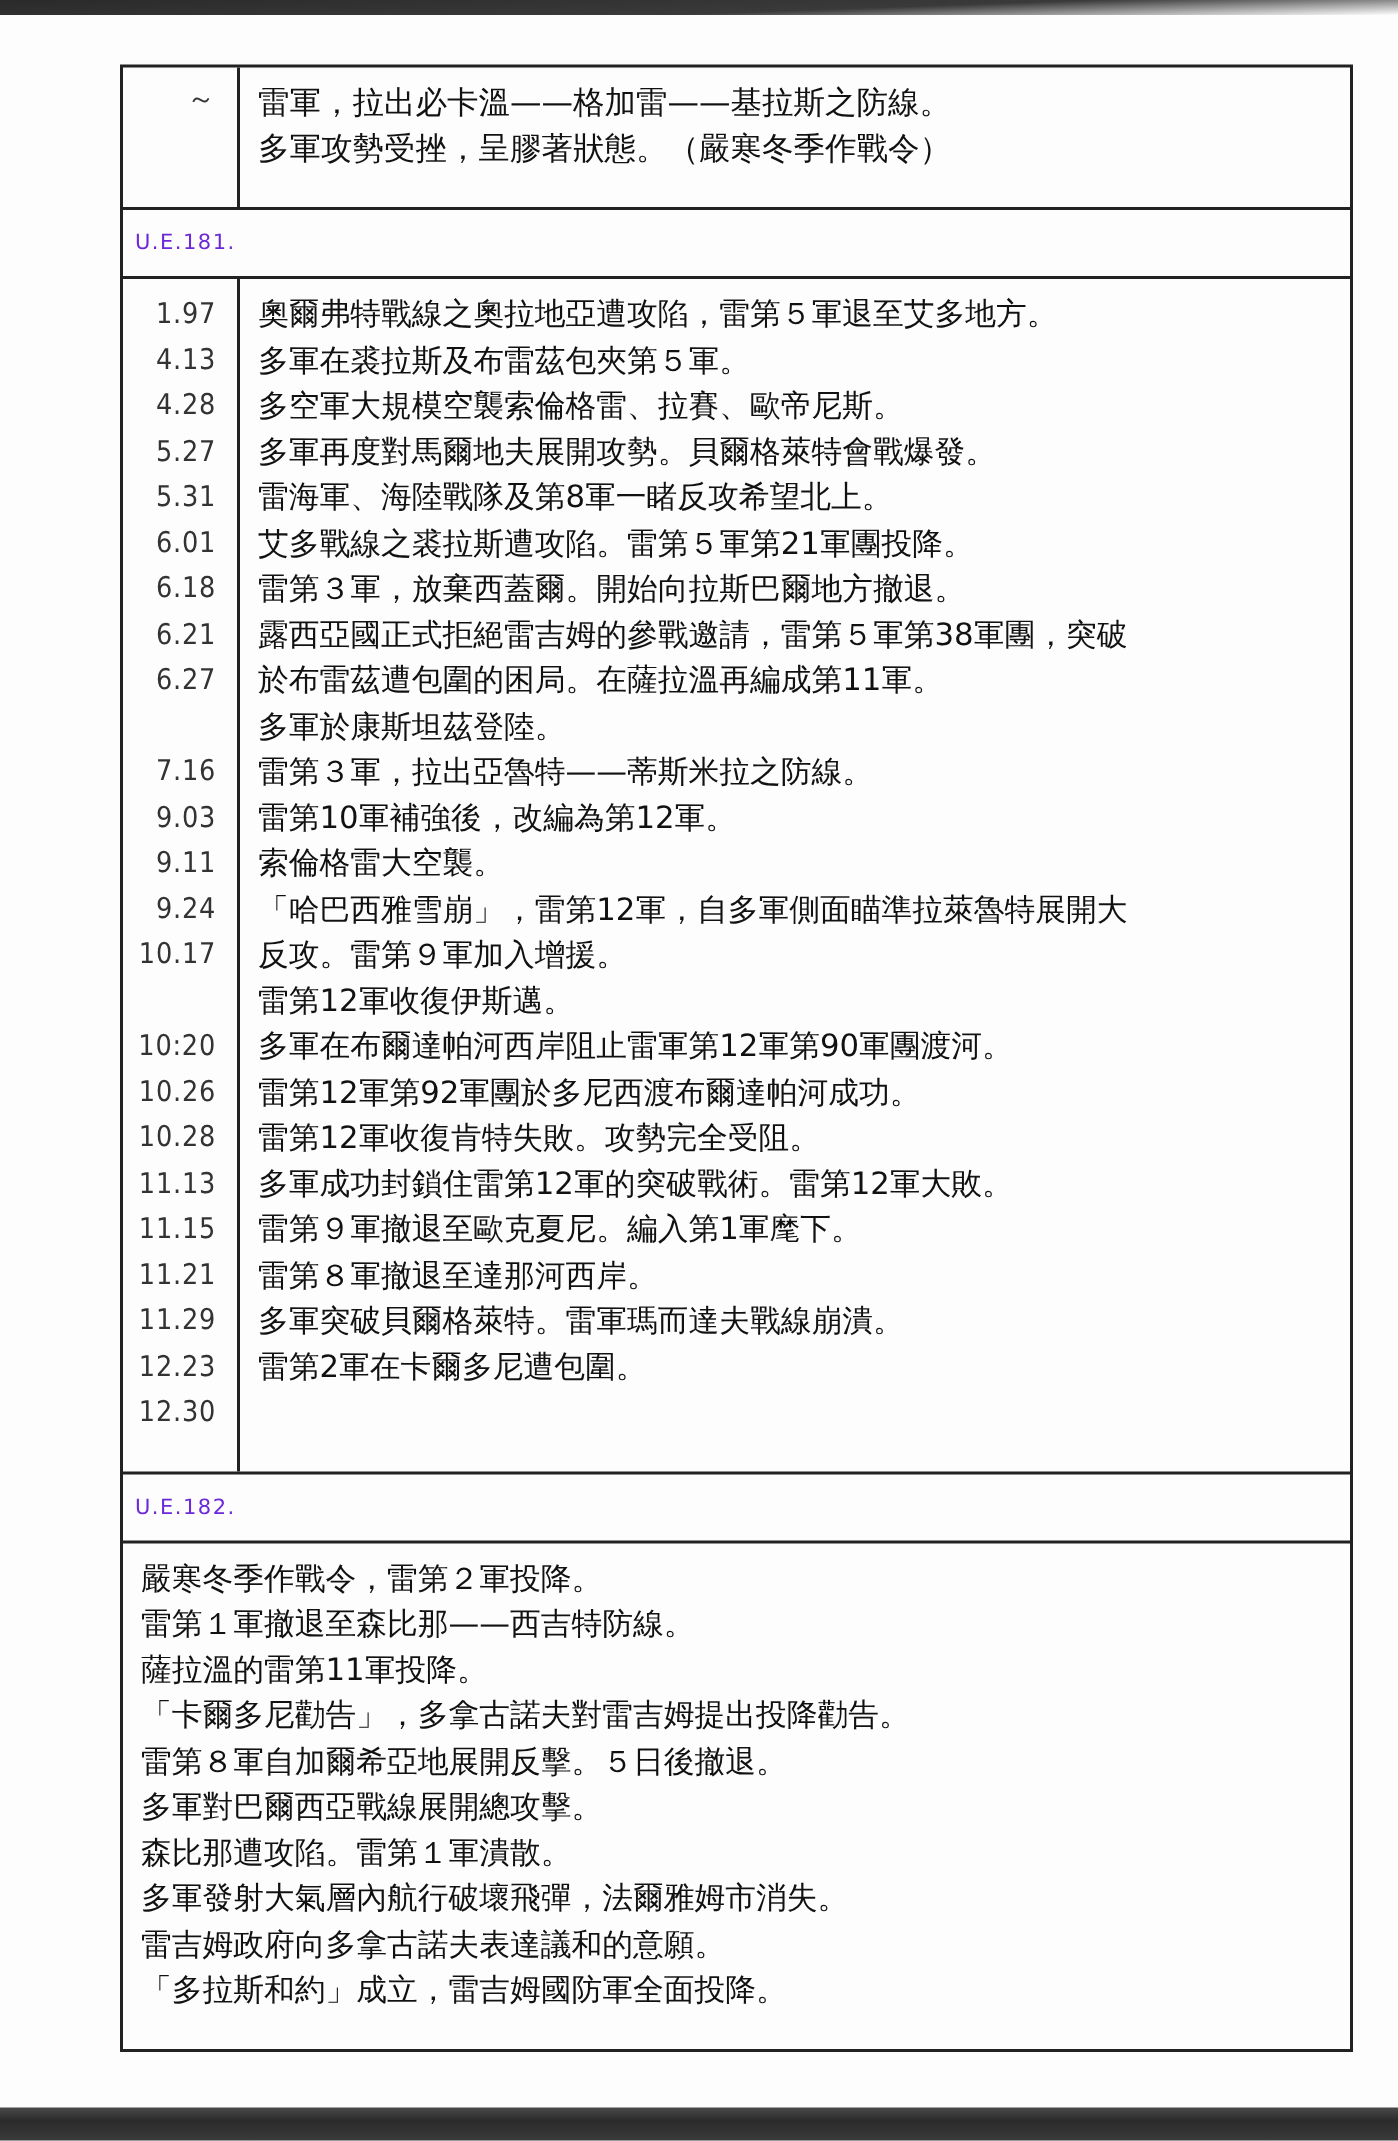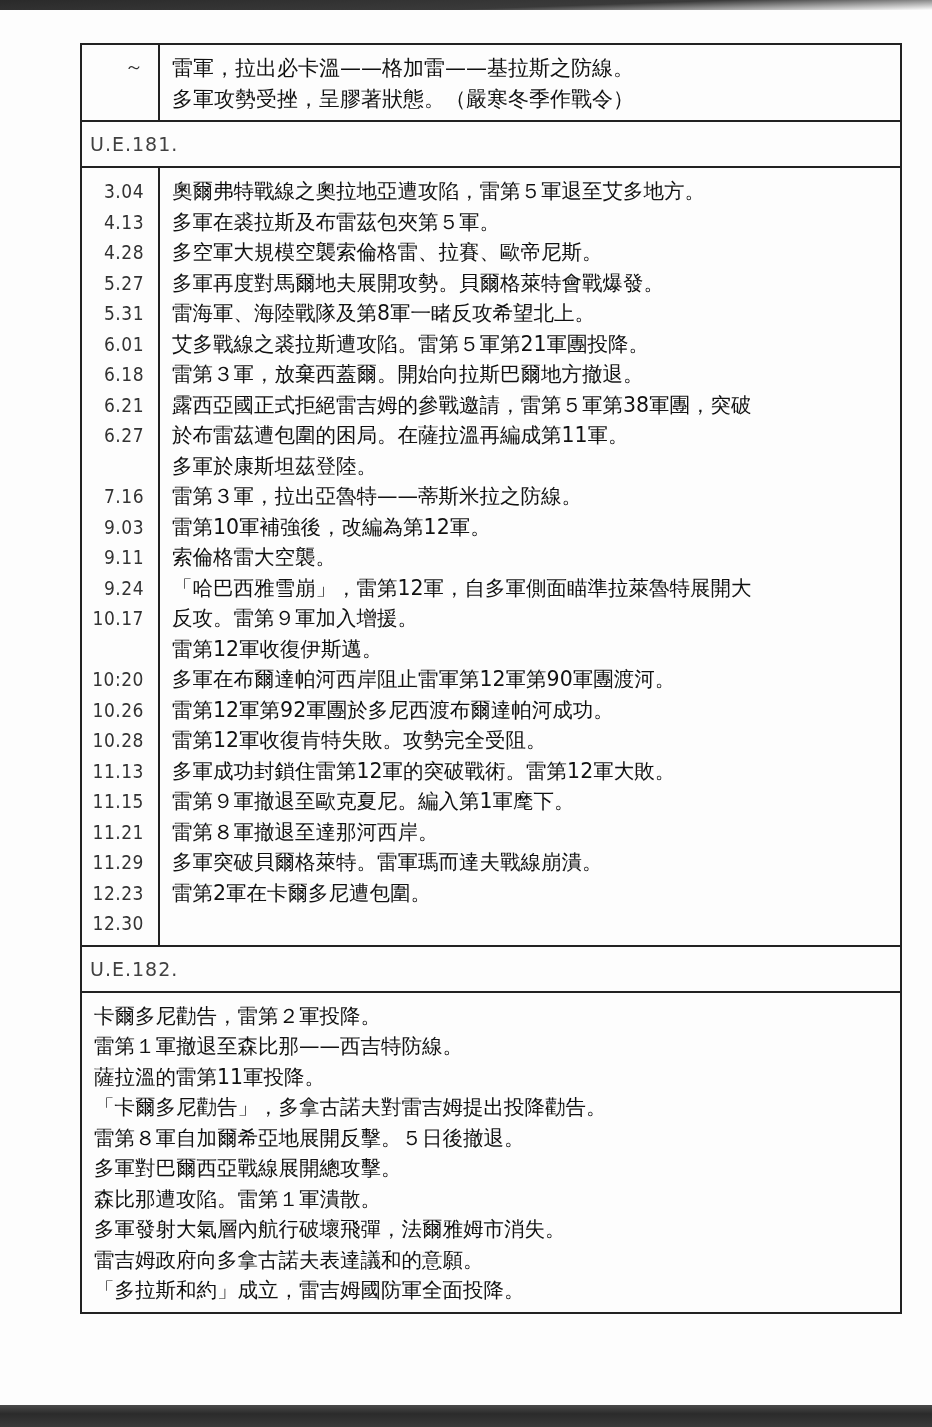--- a/index.html
+++ b/index.html
@@ -17,53 +17,53 @@
       position: absolute; left: 0; top: 1405px; width: 932px; height: 22px;
       background: linear-gradient(180deg, #4a4a4a 0%, #2b2b2b 40%, #3a3a3a 100%);
     }
     .timeline {
       position: absolute; left: 80px; top: 43px; width: 822px;
       border: 2px solid #222; border-collapse: collapse;
       box-sizing: border-box;
     }
     .row { display: flex; border-bottom: 2px solid #222; }
     .row:last-child { border-bottom: none; }
-    .year-row { height: 44px; align-items: center; padding-left: 8px; font-size: 19px; letter-spacing: 1px; color: #404040; }
+    .year-row { height: 44px; align-items: center; padding-left: 8px; font-size: 14px; letter-spacing: 1px; color: #6d28d9; }
     .block { display: flex; }
     .date-col {
       width: 78px; flex: 0 0 78px; border-right: 2px solid #222;
       text-align: right; box-sizing: border-box; padding-right: 14px;
     }
     .text-col { flex: 1; padding-left: 12px; }
     .line { height: 30.5px; line-height: 30.5px; font-size: 20.5px; white-space: nowrap; }
     .date { height: 30.5px; line-height: 30.5px; font-size: 19px; color: #333; font-family: "DejaVu Sans Condensed", "DejaVu Sans", sans-serif; letter-spacing: 0.5px; }
     .intro .line { font-size: 21px; }
     .intro .date-col { padding-top: 6px; font-size: 20px; }
     .pad-top { padding-top: 8px; }
-    .pad-bottom { padding-bottom: 6px; }
+    .pad-bottom { padding-bottom: 24px; }
   </style>
 </head>
 <body>
 
 <div class="scan-top"></div>
 
 <div class="timeline" id="timeline">
   <div class="row block intro">
     <div class="date-col">
       <div class="date">～</div>
     </div>
     <div class="text-col pad-top pad-bottom">
       <div class="line">雷軍，拉出必卡溫——格加雷——基拉斯之防線。</div>
       <div class="line">多軍攻勢受挫，呈膠著狀態。（嚴寒冬季作戰令）</div>
     </div>
   </div>
 <div class="row year-row">U.E.181.</div>
     <div class="row block">
       <div class="date-col pad-top pad-bottom">
-        <div class="date">3.04</div>
+        <div class="date">1.97</div>
         <div class="date">4.13</div>
         <div class="date">4.28</div>
         <div class="date">5.27</div>
         <div class="date">5.31</div>
         <div class="date">6.01</div>
         <div class="date">6.18</div>
         <div class="date">6.21</div>
         <div class="date">6.27</div>
         <div class="date">&nbsp;</div>
         <div class="date">7.16</div>
@@ -105,21 +105,21 @@
         <div class="line">多軍成功封鎖住雷第12軍的突破戰術。雷第12軍大敗。</div>
         <div class="line">雷第９軍撤退至歐克夏尼。編入第1軍麾下。</div>
         <div class="line">雷第８軍撤退至達那河西岸。</div>
         <div class="line">多軍突破貝爾格萊特。雷軍瑪而達夫戰線崩潰。</div>
         <div class="line">雷第2軍在卡爾多尼遭包圍。</div>
       </div>
     </div>
     <div class="row year-row">U.E.182.</div>
     <div class="row block">
       <div class="text-col pad-top pad-bottom">
-        <div class="line">卡爾多尼勸告，雷第２軍投降。</div>
+        <div class="line">嚴寒冬季作戰令，雷第２軍投降。</div>
         <div class="line">雷第１軍撤退至森比那——西吉特防線。</div>
         <div class="line">薩拉溫的雷第11軍投降。</div>
         <div class="line">「卡爾多尼勸告」，多拿古諾夫對雷吉姆提出投降勸告。</div>
         <div class="line">雷第８軍自加爾希亞地展開反擊。５日後撤退。</div>
         <div class="line">多軍對巴爾西亞戰線展開總攻擊。</div>
         <div class="line">森比那遭攻陷。雷第１軍潰散。</div>
         <div class="line">多軍發射大氣層內航行破壞飛彈，法爾雅姆市消失。</div>
         <div class="line">雷吉姆政府向多拿古諾夫表達議和的意願。</div>
         <div class="line"> 「多拉斯和約」成立，雷吉姆國防軍全面投降。</div>
       </div>

